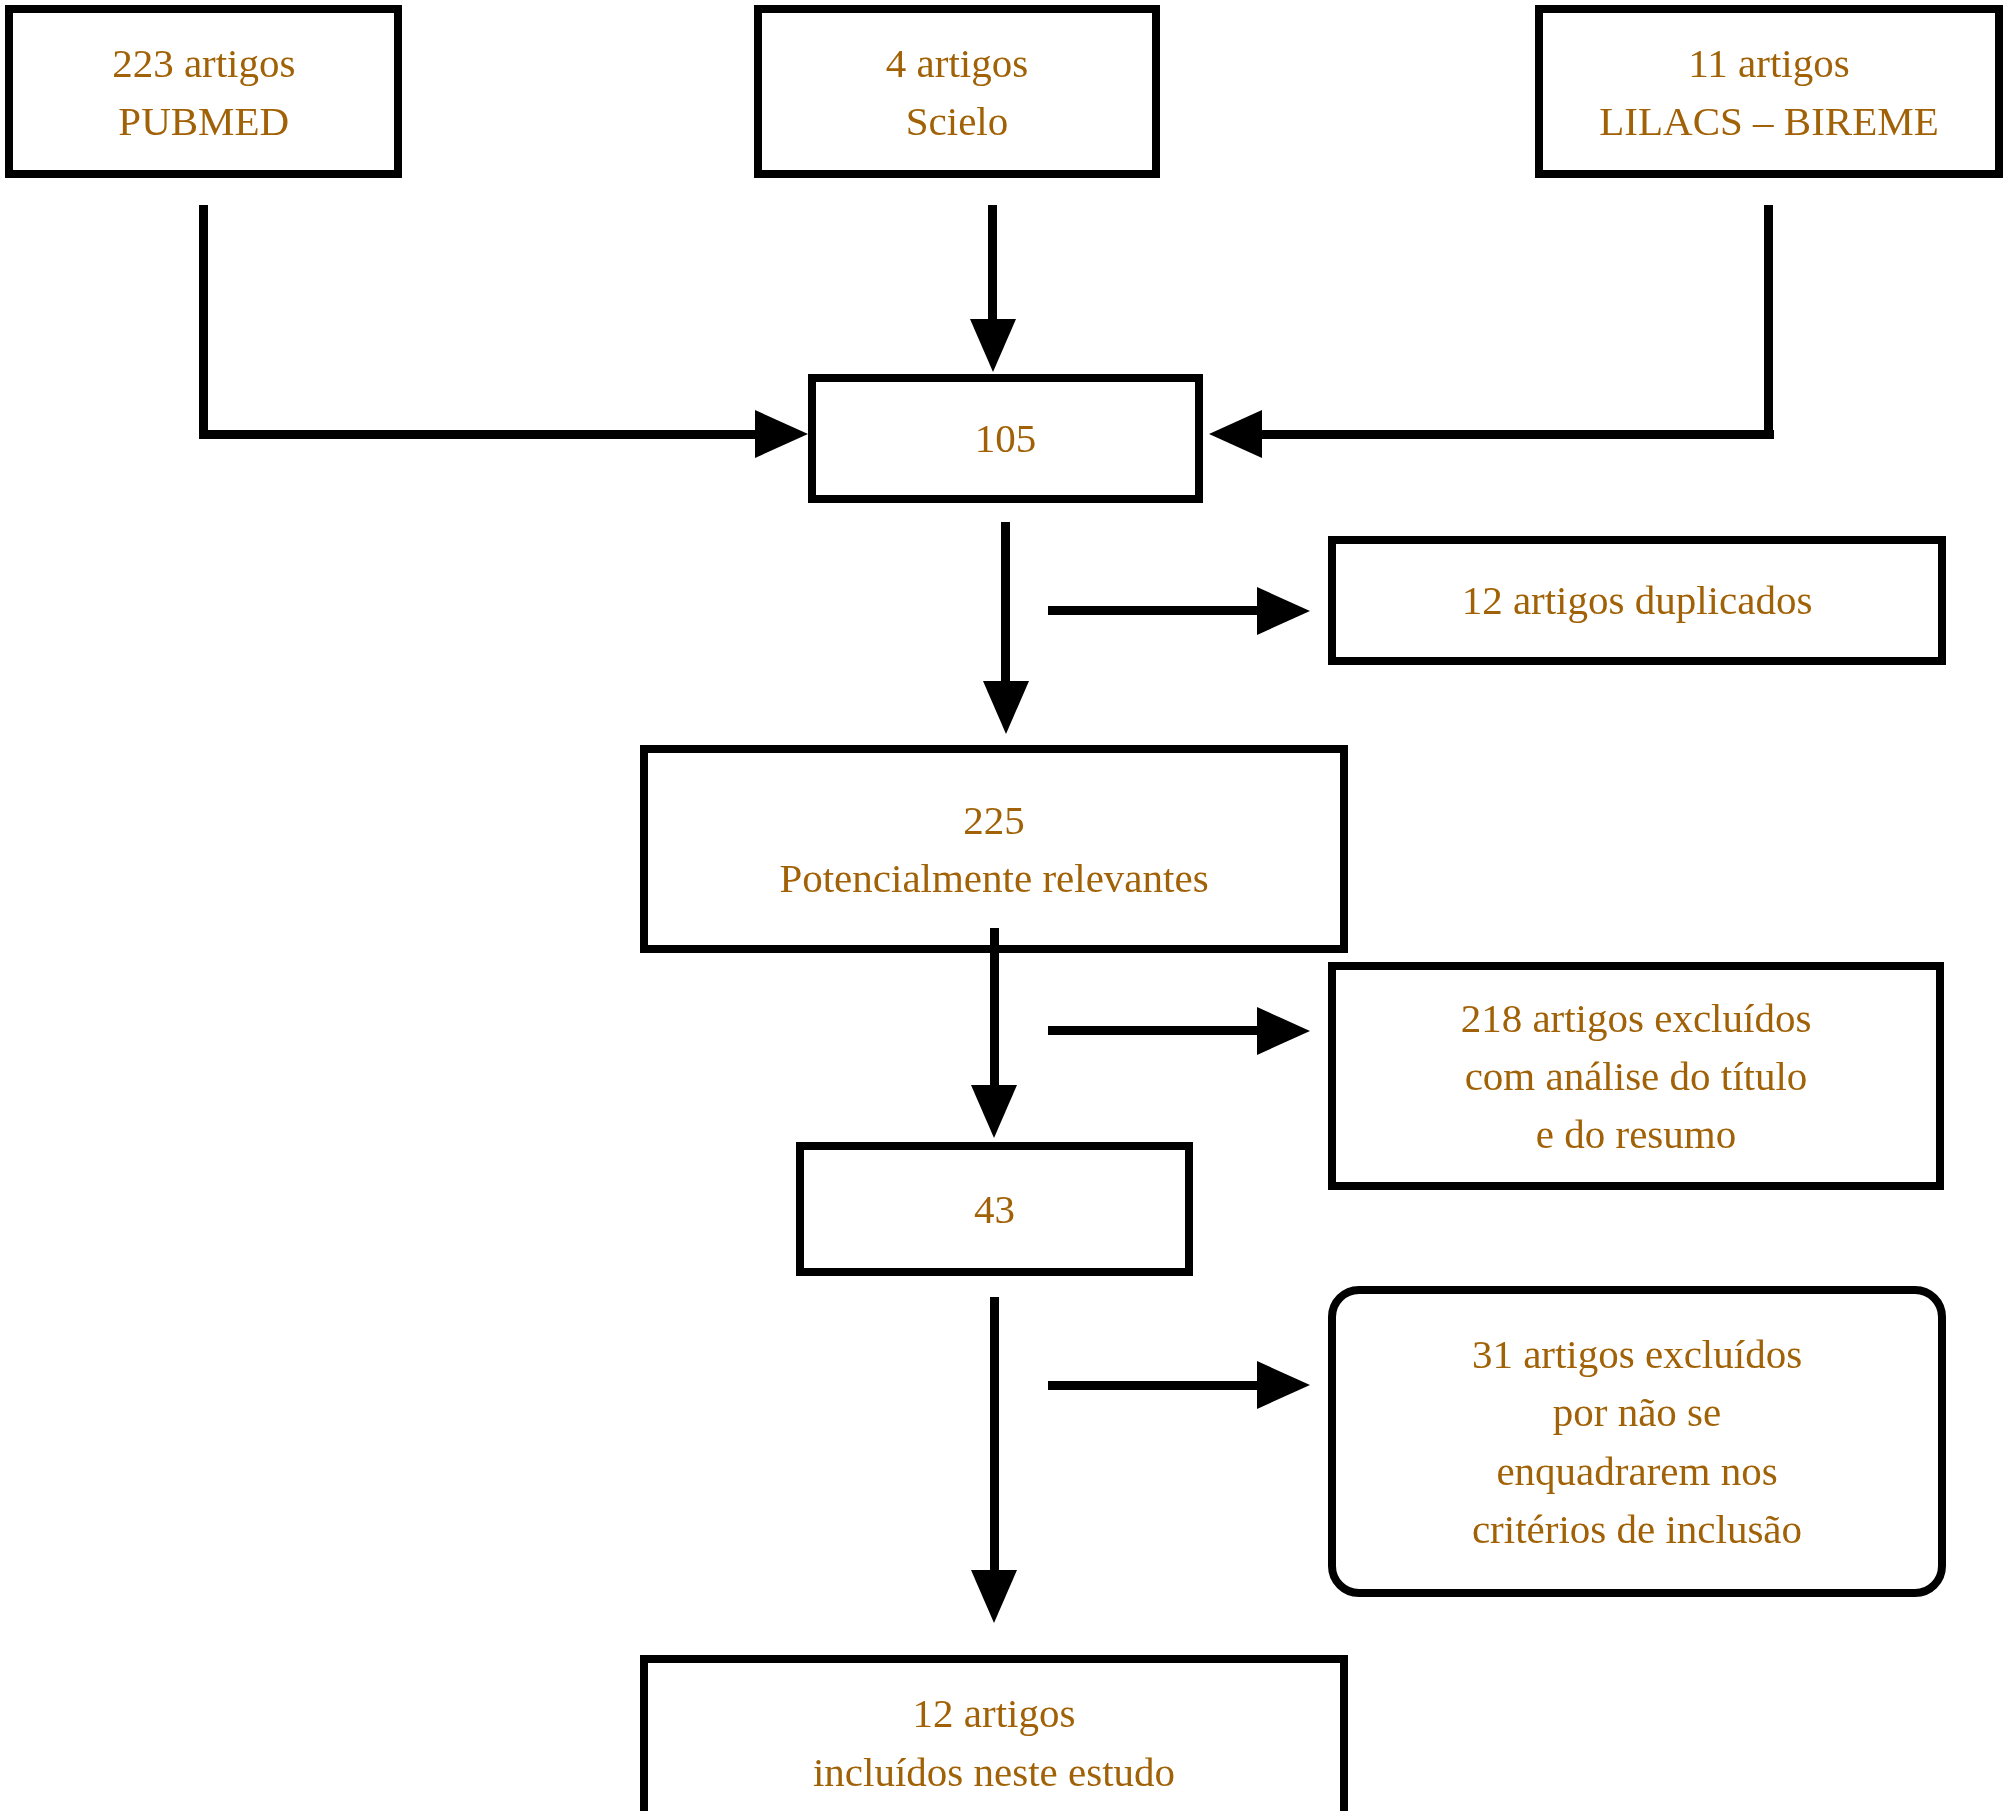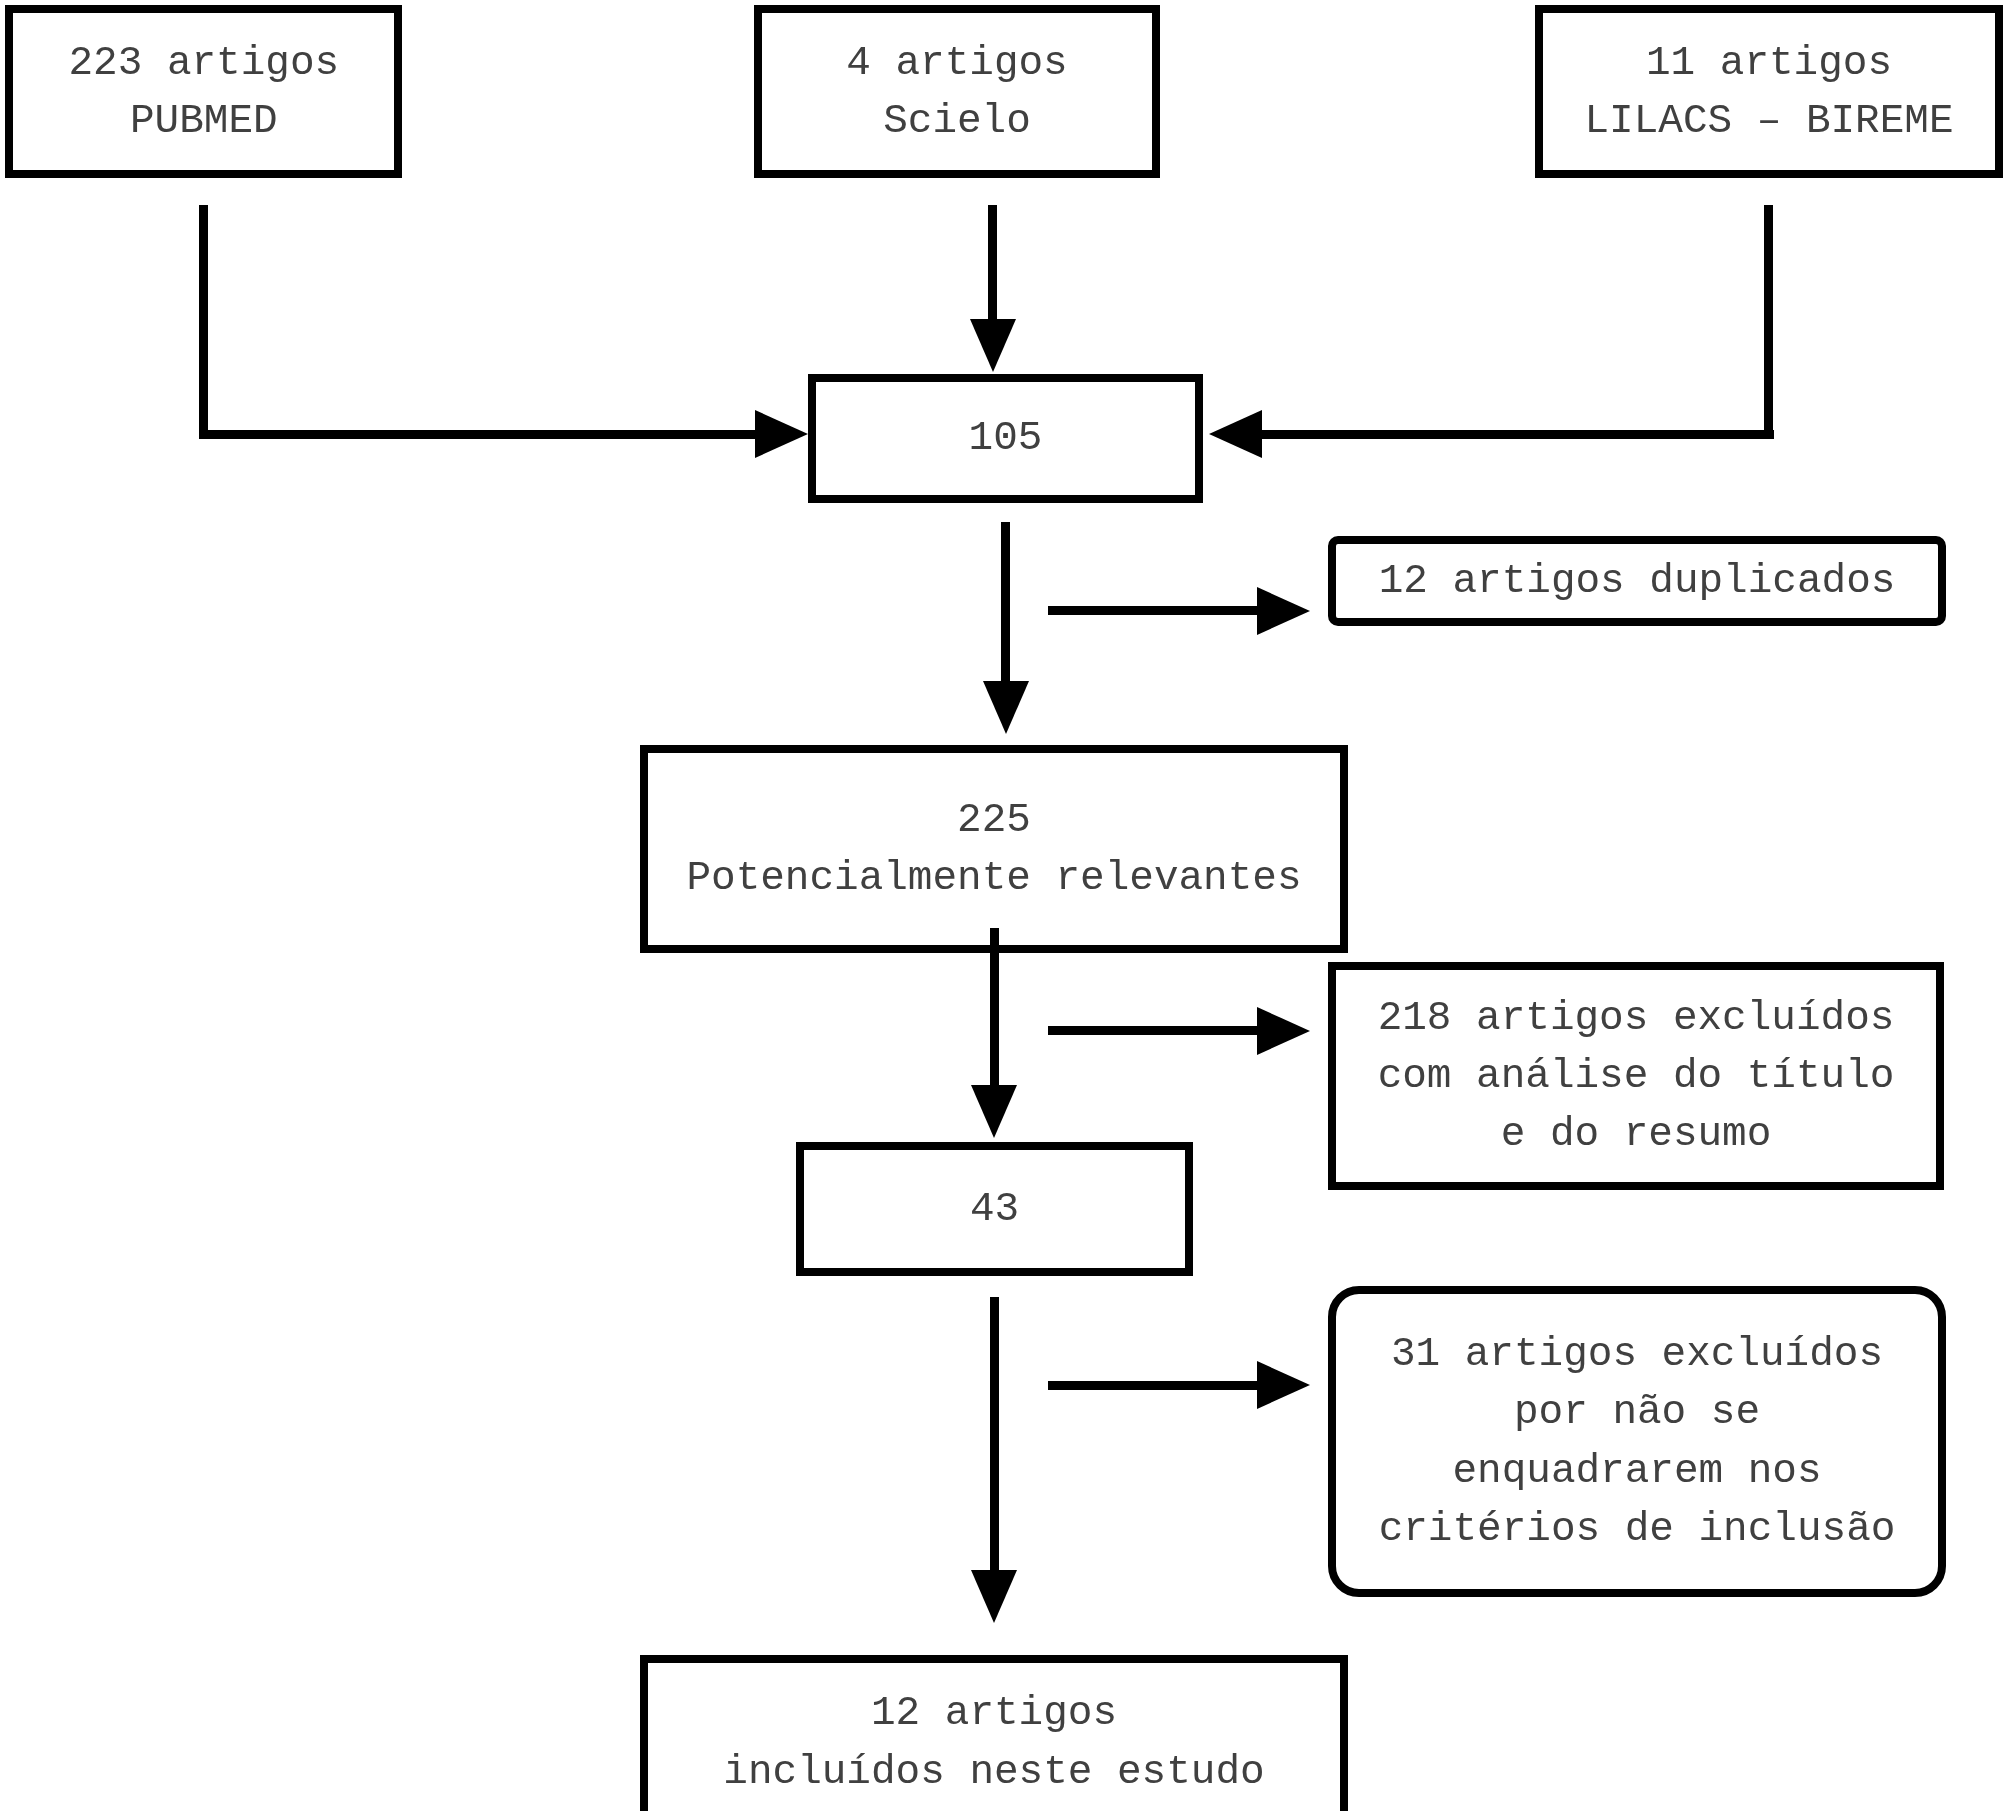--- a/index.html
+++ b/index.html
@@ -5,22 +5,22 @@
   html, body {
     margin: 0;
     padding: 0;
     background: #ffffff;
   }
   .canvas {
     position: relative;
     width: 2011px;
     height: 1811px;
     background: #ffffff;
-    font-family: Liberation Mono, monospace;
-    color: #404040;
+    font-family: Liberation Serif, serif;
+    color: #a16207;
   }
   .box {
     position: absolute;
     box-sizing: border-box;
     border: 8px solid #000000;
     background: #ffffff;
     display: flex;
     align-items: center;
     justify-content: center;
     text-align: center;
@@ -79,21 +79,21 @@
   <div class="ah ah-left" style="left:1209px; top:410px;"></div>
 
   <div class="box" style="left:808px; top:374px; width:395px; height:129px;">105</div>
 
   <div class="vline" style="left:1001px; top:522px; width:8.8px; height:161px;"></div>
   <div class="ah ah-down" style="left:983px; top:681px;"></div>
 
   <div class="hline" style="left:1048px; top:606px; width:209px; height:8.8px;"></div>
   <div class="ah ah-right" style="left:1257px; top:587px;"></div>
 
-  <div class="box" style="left:1328px; top:536px; width:618px; height:90px;border-radius:10px;">12 artigos duplicados</div>
+  <div class="box" style="left:1328px; top:536px; width:618px; height:129px;">12 artigos duplicados</div>
 
   <div class="box" style="left:640px; top:745px; width:708px; height:208px;">225
 Potencialmente relevantes</div>
 
   <div class="vline" style="left:990px; top:928px; width:8.8px; height:159px;"></div>
   <div class="ah ah-down" style="left:971px; top:1085px;"></div>
 
   <div class="hline" style="left:1048px; top:1026px; width:209px; height:8.8px;"></div>
   <div class="ah ah-right" style="left:1257px; top:1007px;"></div>
 

